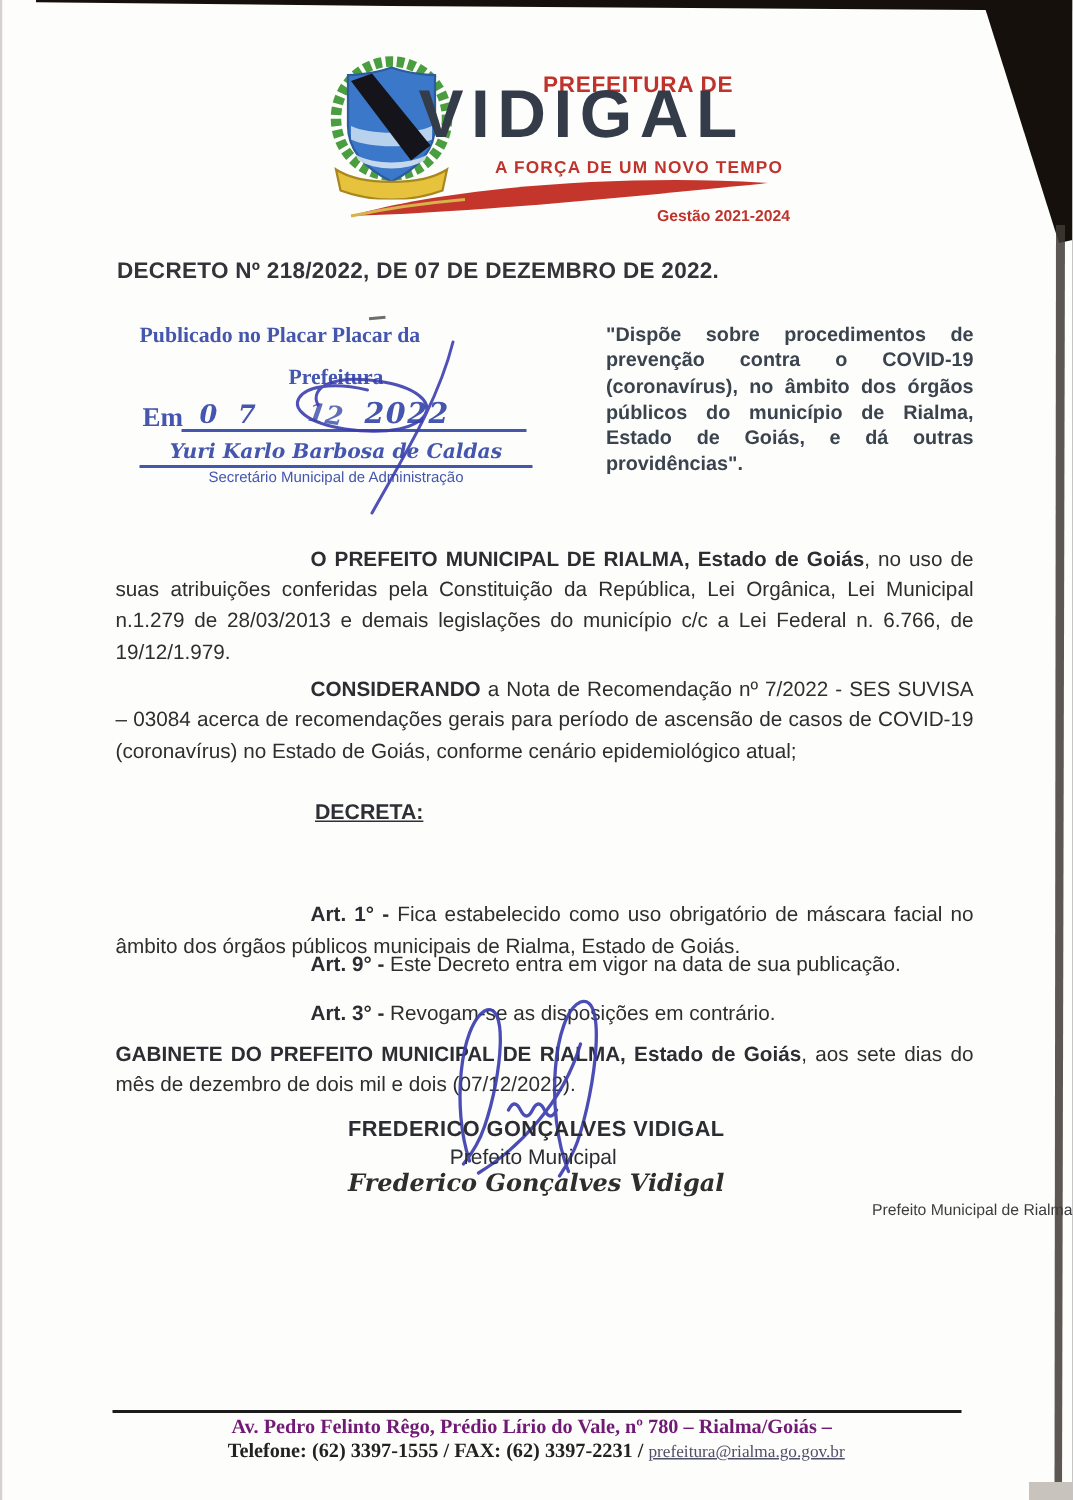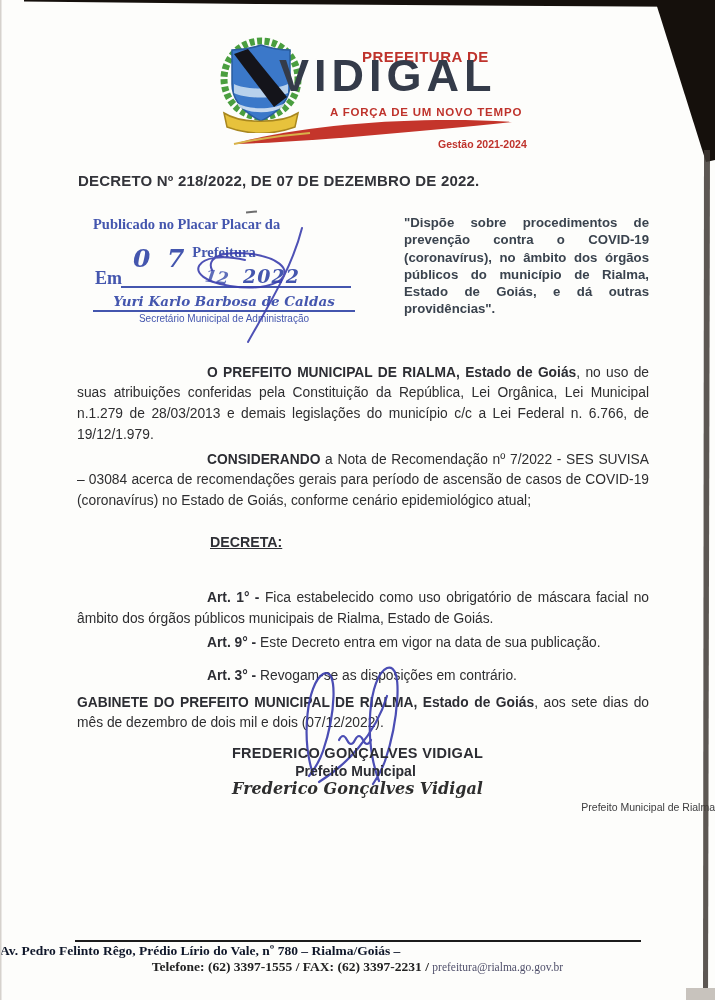--- a/index.html
+++ b/index.html
@@ -17,46 +17,46 @@
   
   .doc-title{left:78px;top:172px;font-size:15px;font-weight:bold;color:#33343a;letter-spacing:.2px;}
   
   .stamp{left:93px;top:216px;width:262px;color:var(--stamp_blue,#4456ae);font-family:"Liberation Serif",serif;}
   .stamp-l1{font-size:14.5px;font-weight:600;}
   .stamp-l2{font-size:14.5px;font-weight:600;text-align:center;margin-top:11px;}
   .em-row{position:relative;height:27px;margin-top:2px;}
   .em-label{position:absolute;left:2px;bottom:1px;font-size:18px;font-weight:600;}
   .em-line{position:absolute;left:28px;right:4px;bottom:2px;border-bottom:2px solid var(--stamp_blue,#4456ae);}
   .hw{font-family:"DejaVu Serif",serif;font-style:italic;font-weight:bold;}
-  .hw-day{position:absolute;left:40px;bottom:17px;font-size:25px;letter-spacing:4px;}
+  .hw-day{position:absolute;left:40px;bottom:3px;font-size:17px;letter-spacing:4px;}
   .hw-month{position:absolute;left:112px;bottom:3px;font-size:17px;transform:rotate(8deg);opacity:.85;}
   .hw-year{position:absolute;left:150px;bottom:3px;font-size:19px;letter-spacing:1px;}
   .stamp-name{font-family:"DejaVu Serif",serif;font-style:italic;font-weight:bold;font-size:13.5px;text-align:center;border-bottom:2px solid var(--stamp_blue,#4456ae);padding-bottom:1px;margin-top:3px;}
   .stamp-role{font-size:10px;text-align:center;margin-top:1px;font-family:"Liberation Sans",sans-serif;}
   .stray-mark{left:246px;top:211px;width:11px;height:2px;background:#6e6e6e;transform:rotate(-6deg);}
   
   .summary{left:404px;top:214px;width:245px;font-size:13.2px;font-weight:bold;line-height:17.3px;text-align:justify;color:#3a434e;}
   
   .para{left:77px;width:572px;font-size:13.8px;line-height:20.6px;text-align:justify;}
   .indent{text-indent:130px;}
   .p1{top:349px;} .p2{top:436px;}
   .decreta{left:210px;top:534px;font-size:14.2px;font-weight:bold;text-decoration:underline;color:#2f3036;}
-  .a1{top:572px;margin-top:16px;} .a2{top:619px;text-align:left;} .a3{top:652px;text-align:left;}
+  .a1{top:584px;margin-top:16px;} .a2{top:619px;text-align:left;} .a3{top:652px;text-align:left;}
   .gab{top:679px;}
   b.run{font-weight:bold;color:#2c2d33;}
   
   .sig-name{left:0;top:745px;width:715px;text-align:center;font-size:14.5px;font-weight:bold;color:#2c2d33;letter-spacing:.3px;}
-  .sig-role{left:0;top:763px;width:711px;text-align:center;font-size:14px;font-weight:bold;color:#2c2d33;}
+  .sig-role{left:0;top:763px;width:711px;text-align:center;font-size:14px;font-weight:normal;color:#2c2d33;}
   .sig-script{left:0;top:779px;width:715px;text-align:center;font-family:"DejaVu Serif",serif;font-style:italic;font-weight:bold;font-size:16px;color:#2e2e2e;}
   .sig-script-role{left:0;top:801px;width:715px;text-align:right;font-size:10.5px;color:#3d3d3f;}
   
   .footer-rule{left:75px;top:940px;width:566px;height:2px;background:#1c1c1c;}
-  .footer-l1{left:0;top:943px;width:709px;font-family:"Liberation Serif",serif;font-weight:bold;font-size:13.5px;color:#0f172a;}
+  .footer-l1{left:0;top:943px;width:709px;text-align:center;font-family:"Liberation Serif",serif;font-weight:bold;font-size:13.5px;color:#701a75;}
   .footer-l2{left:0;top:959px;width:715px;text-align:center;font-family:"Liberation Serif",serif;font-weight:bold;font-size:13.5px;color:#222;}
-  .email{font-weight:normal;font-size:11.5px;color:#50506b;cursor:pointer;}
+  .email{font-weight:normal;font-size:11.5px;text-decoration:underline;color:#50506b;cursor:pointer;}
   .ink{color:var(--ink_blue,#3c3fae);}
   svg{display:block;}
 </style>
 </head>
 <body>
 
 <div class="page">
 
   <svg class="abs" style="left:211px;top:37px" width="100" height="96" viewBox="0 0 100 96">
     <ellipse cx="50" cy="42" rx="37" ry="38" fill="none" stroke="#4a9e3f" stroke-width="7" stroke-dasharray="5 2.5"></ellipse>

